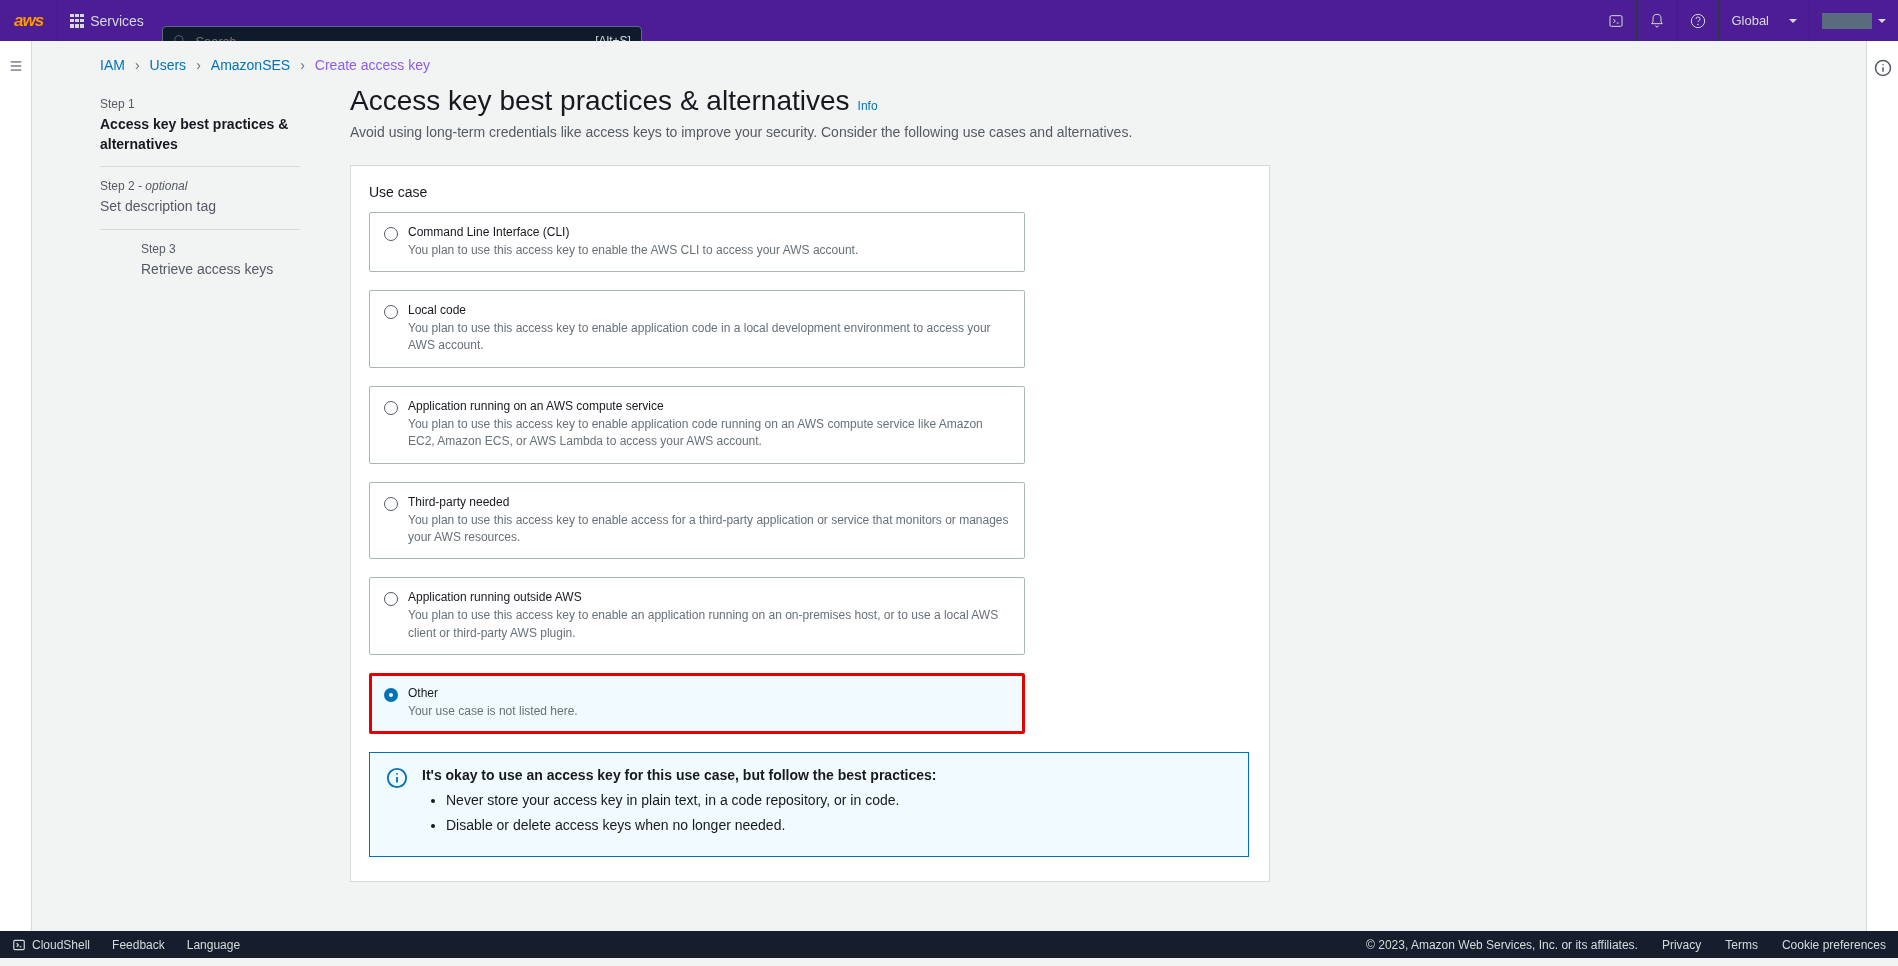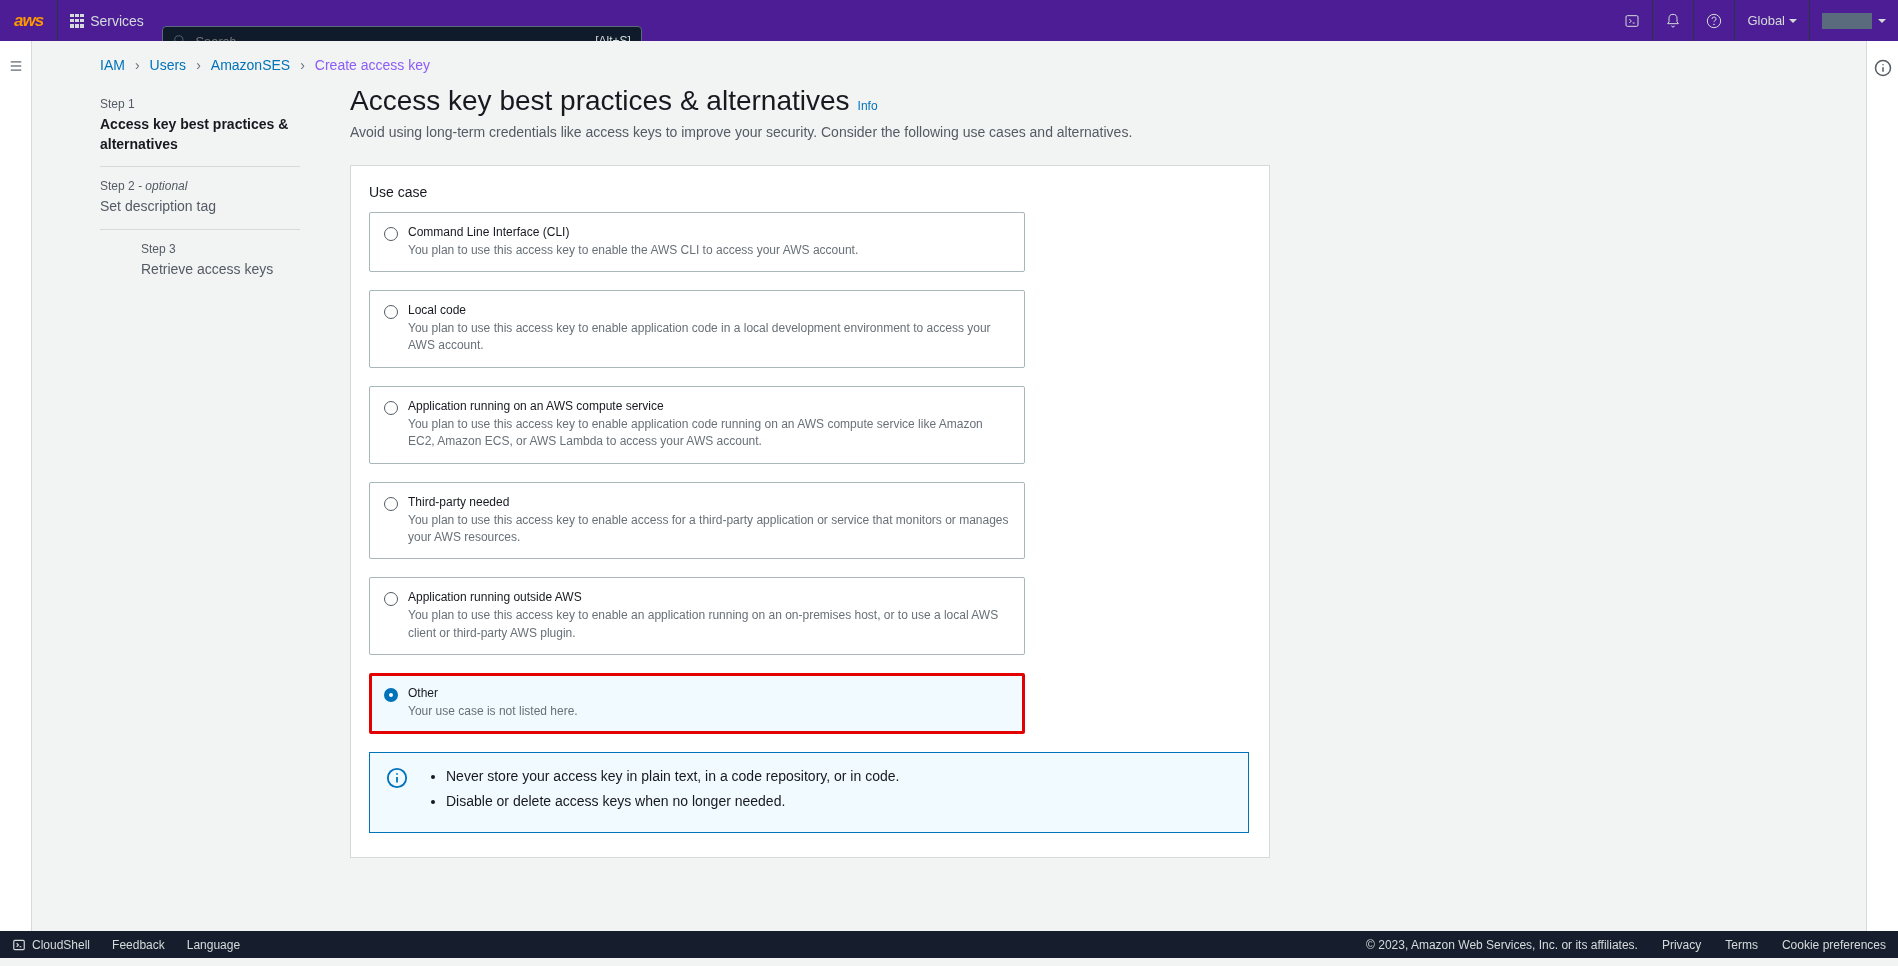--- a/index.html
+++ b/index.html
@@ -12,21 +12,21 @@
   .grid-icon { width:14px; height:14px; display:grid; grid-template-columns:repeat(3,1fr); grid-template-rows:repeat(3,1fr); gap:1.5px; }
   .grid-icon span { background:#d5dbdb; }
   .search-box { display:flex; align-items:center; background:#0f1b2a; border:1px solid #5a6b7d; border-radius:4px; height:30px; width:480px; margin-left:6px; padding:0 10px; position:relative;margin-top:26px;}
   .search-box svg { width:14px; height:14px; stroke:#879596; }
   .search-box input { background:transparent; border:none; outline:none; color:#d5dbdb; font-style:italic; font-size:13px; margin-left:8px; flex:1;}
   .search-shortcut { position:absolute; right:10px; color:#d5dbdb; font-size:12px;}
   .nav-right { margin-left:auto; display:flex; align-items:center; height:100%;}
   .nav-icon-btn { padding:0 12px; height:100%; display:flex; align-items:center; cursor:pointer; border-left:1px solid #2a3442;}
   .nav-icon-btn:first-child{border-left:none;}
   .nav-icon-btn svg { width:16px; height:16px; stroke:#d5dbdb; fill:none; stroke-width:1.5;}
-  .region-btn { padding:0 12px; height:100%; display:flex; align-items:center; gap:4px; cursor:pointer; border-left:1px solid #2a3442; color:#d5dbdb; font-size:13px;}
+  .region-btn { padding:0 12px; height:100%; display:flex; align-items:center; gap:20px; cursor:pointer; border-left:1px solid #2a3442; color:#d5dbdb; font-size:13px;}
   .account-btn { padding:0 12px; height:100%; display:flex; align-items:center; gap:6px; cursor:pointer; border-left:1px solid #2a3442;}
   .account-placeholder { width:50px; height:16px; background:#5a6b7d;}
   .caret-down { width:0; height:0; border-left:4px solid transparent; border-right:4px solid transparent; border-top:4px solid #d5dbdb;}
 
   
   .app-body { position:absolute; top:41px; bottom:27px; left:0; right:0; display:flex; }
   .hamburger-strip { width:32px; background:#fff; border-right:1px solid #d5dbdb; display:flex; justify-content:center; padding-top:18px;}
   .hamburger-strip svg { width:16px; height:14px; stroke:#545b64;}
   .info-strip { width:32px; background:#fff; border-left:1px solid #d5dbdb; display:flex; justify-content:center; padding-top:18px;}
   .info-strip svg { width:18px; height:18px; }
@@ -238,20 +238,21 @@
 
           <div class="info-box">
             <div class="icon">
               <svg viewBox="0 0 24 24" fill="none" stroke="#0073bb" stroke-width="2">
                   <circle cx="12" cy="12" r="10"></circle>
                   <circle cx="12" cy="7.5" r="1" fill="#0073bb" stroke="none"></circle>
                   <line x1="12" y1="11" x2="12" y2="17"></line>
                 </svg>
             </div>
             <div class="info-box-body">
+              <div class="info-box-title">It's okay to use an access key for this use case, but follow the best practices:</div>
               <ul>
                 <li>Never store your access key in plain text, in a code repository, or in code.</li>
                 <li>Disable or delete access keys when no longer needed.</li>
               </ul>
             </div>
           </div>
 
         </div>
       </div>
     </div>

